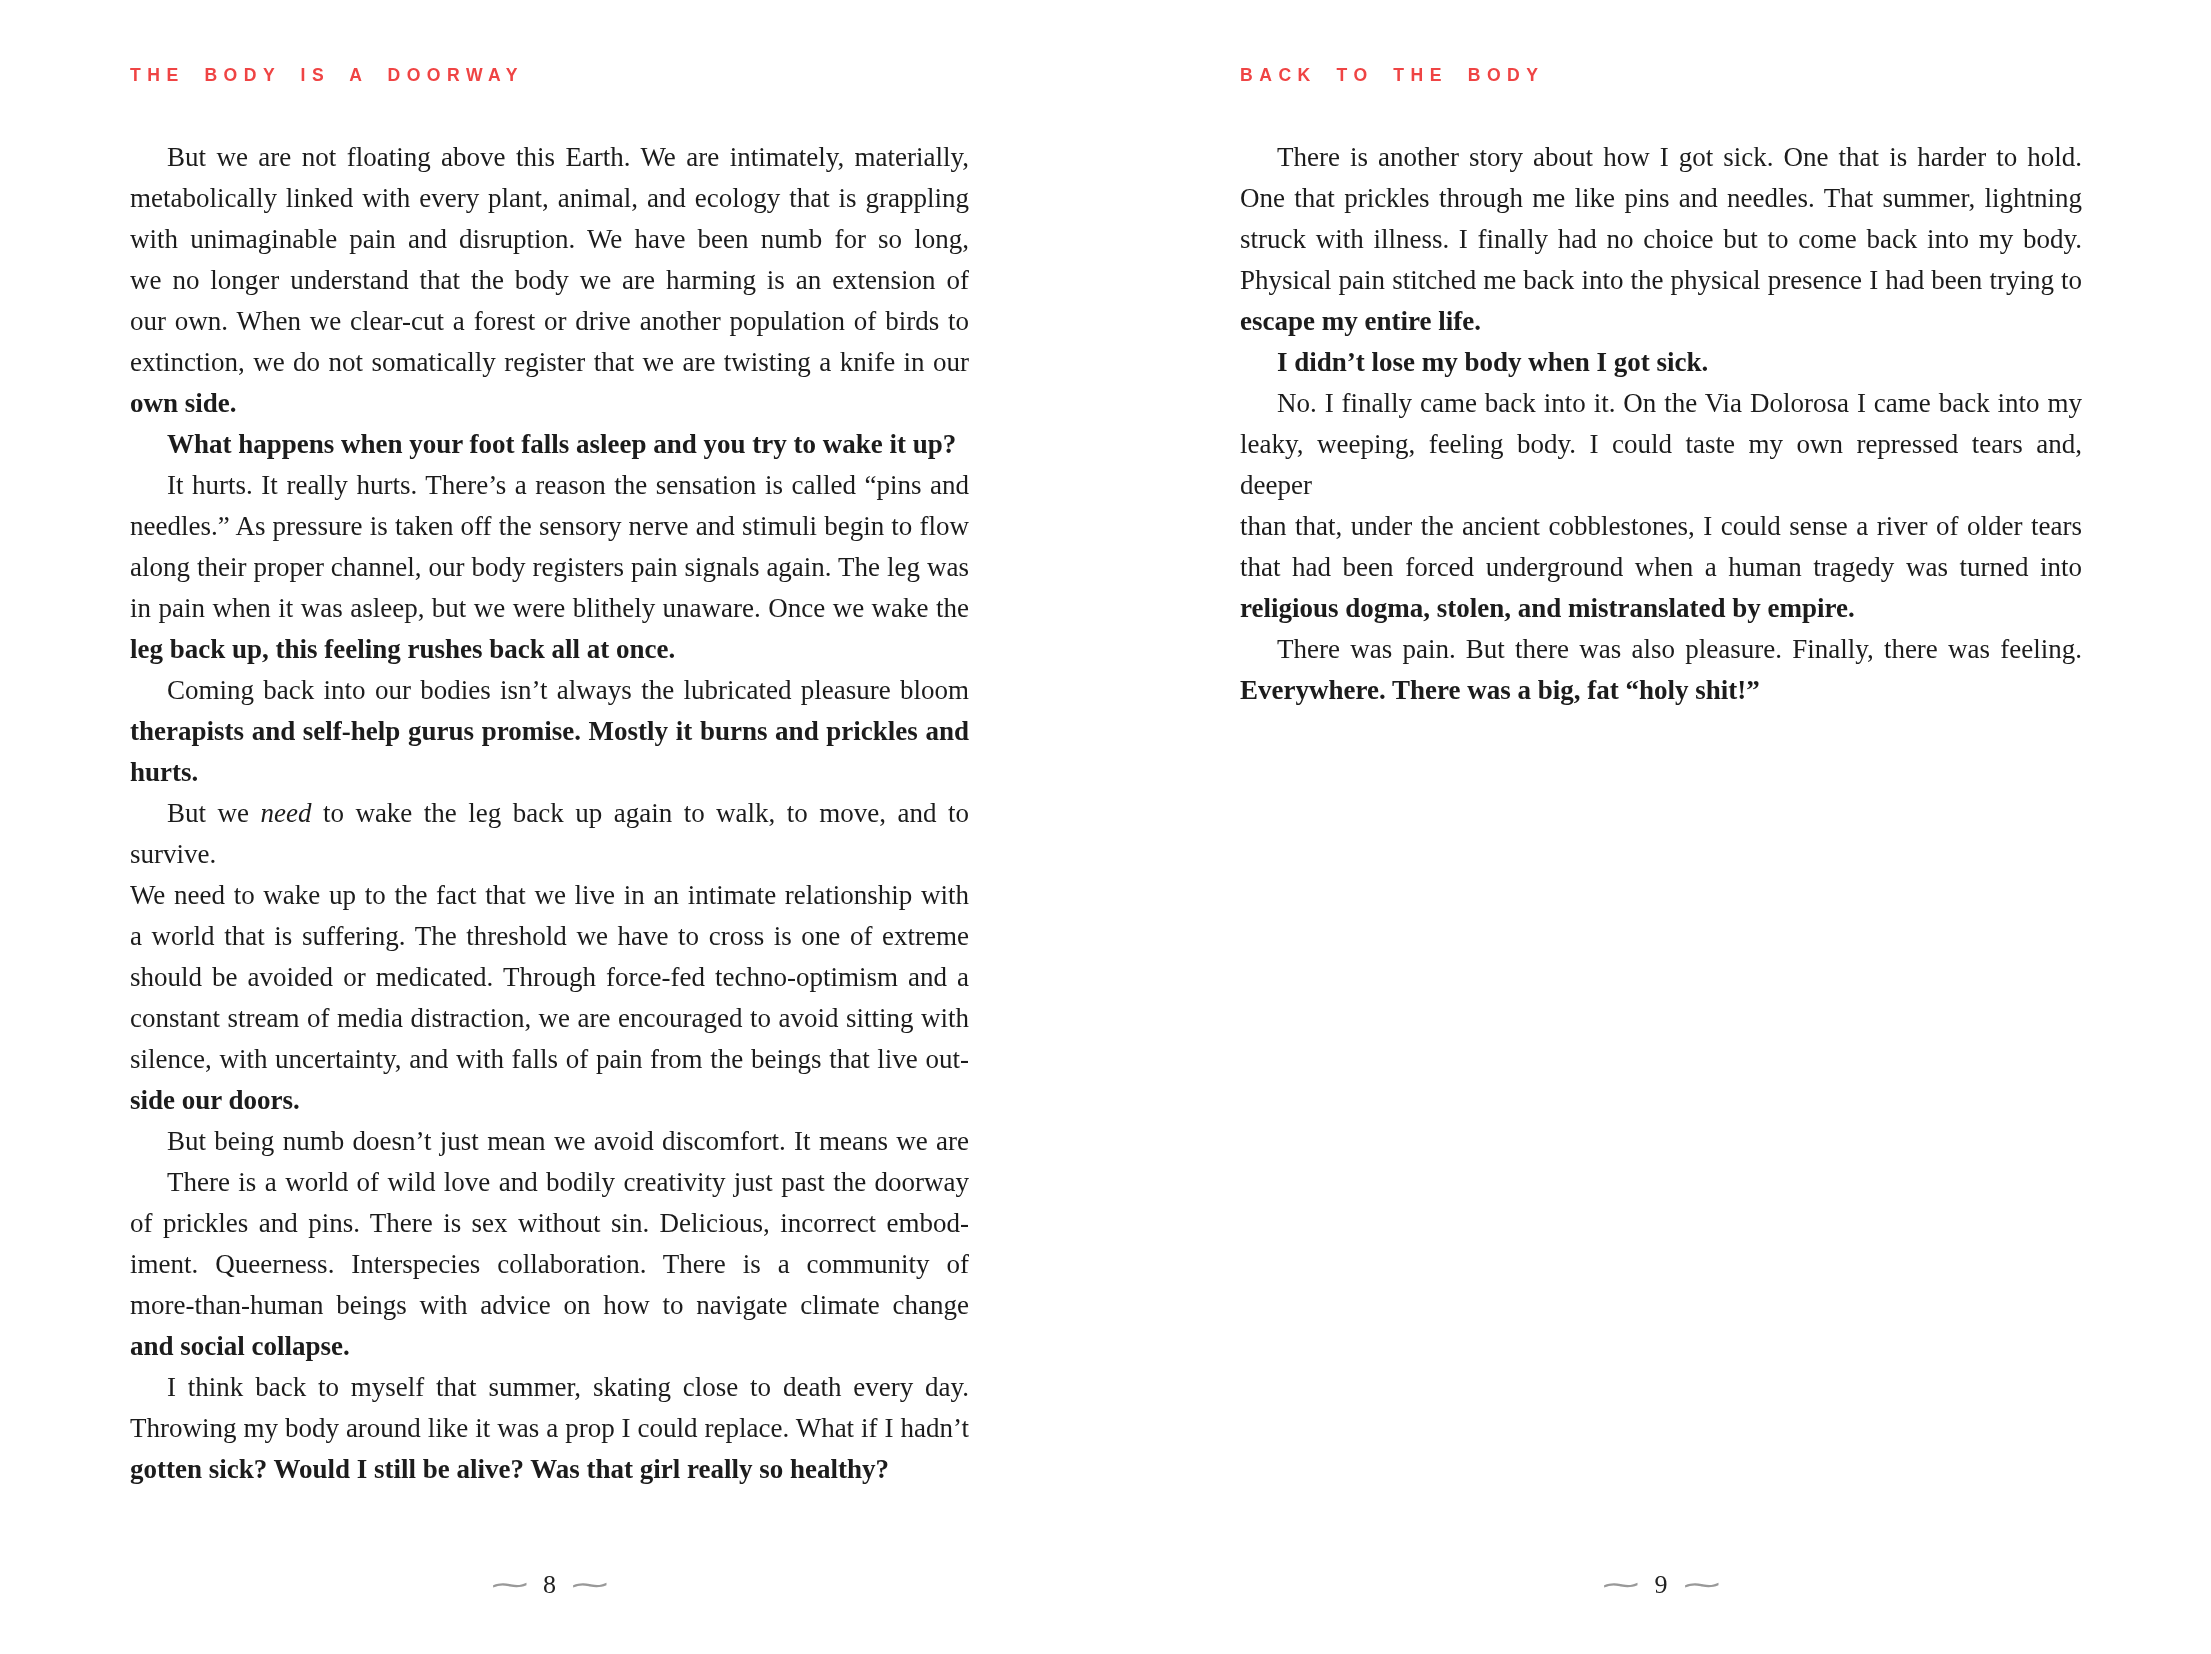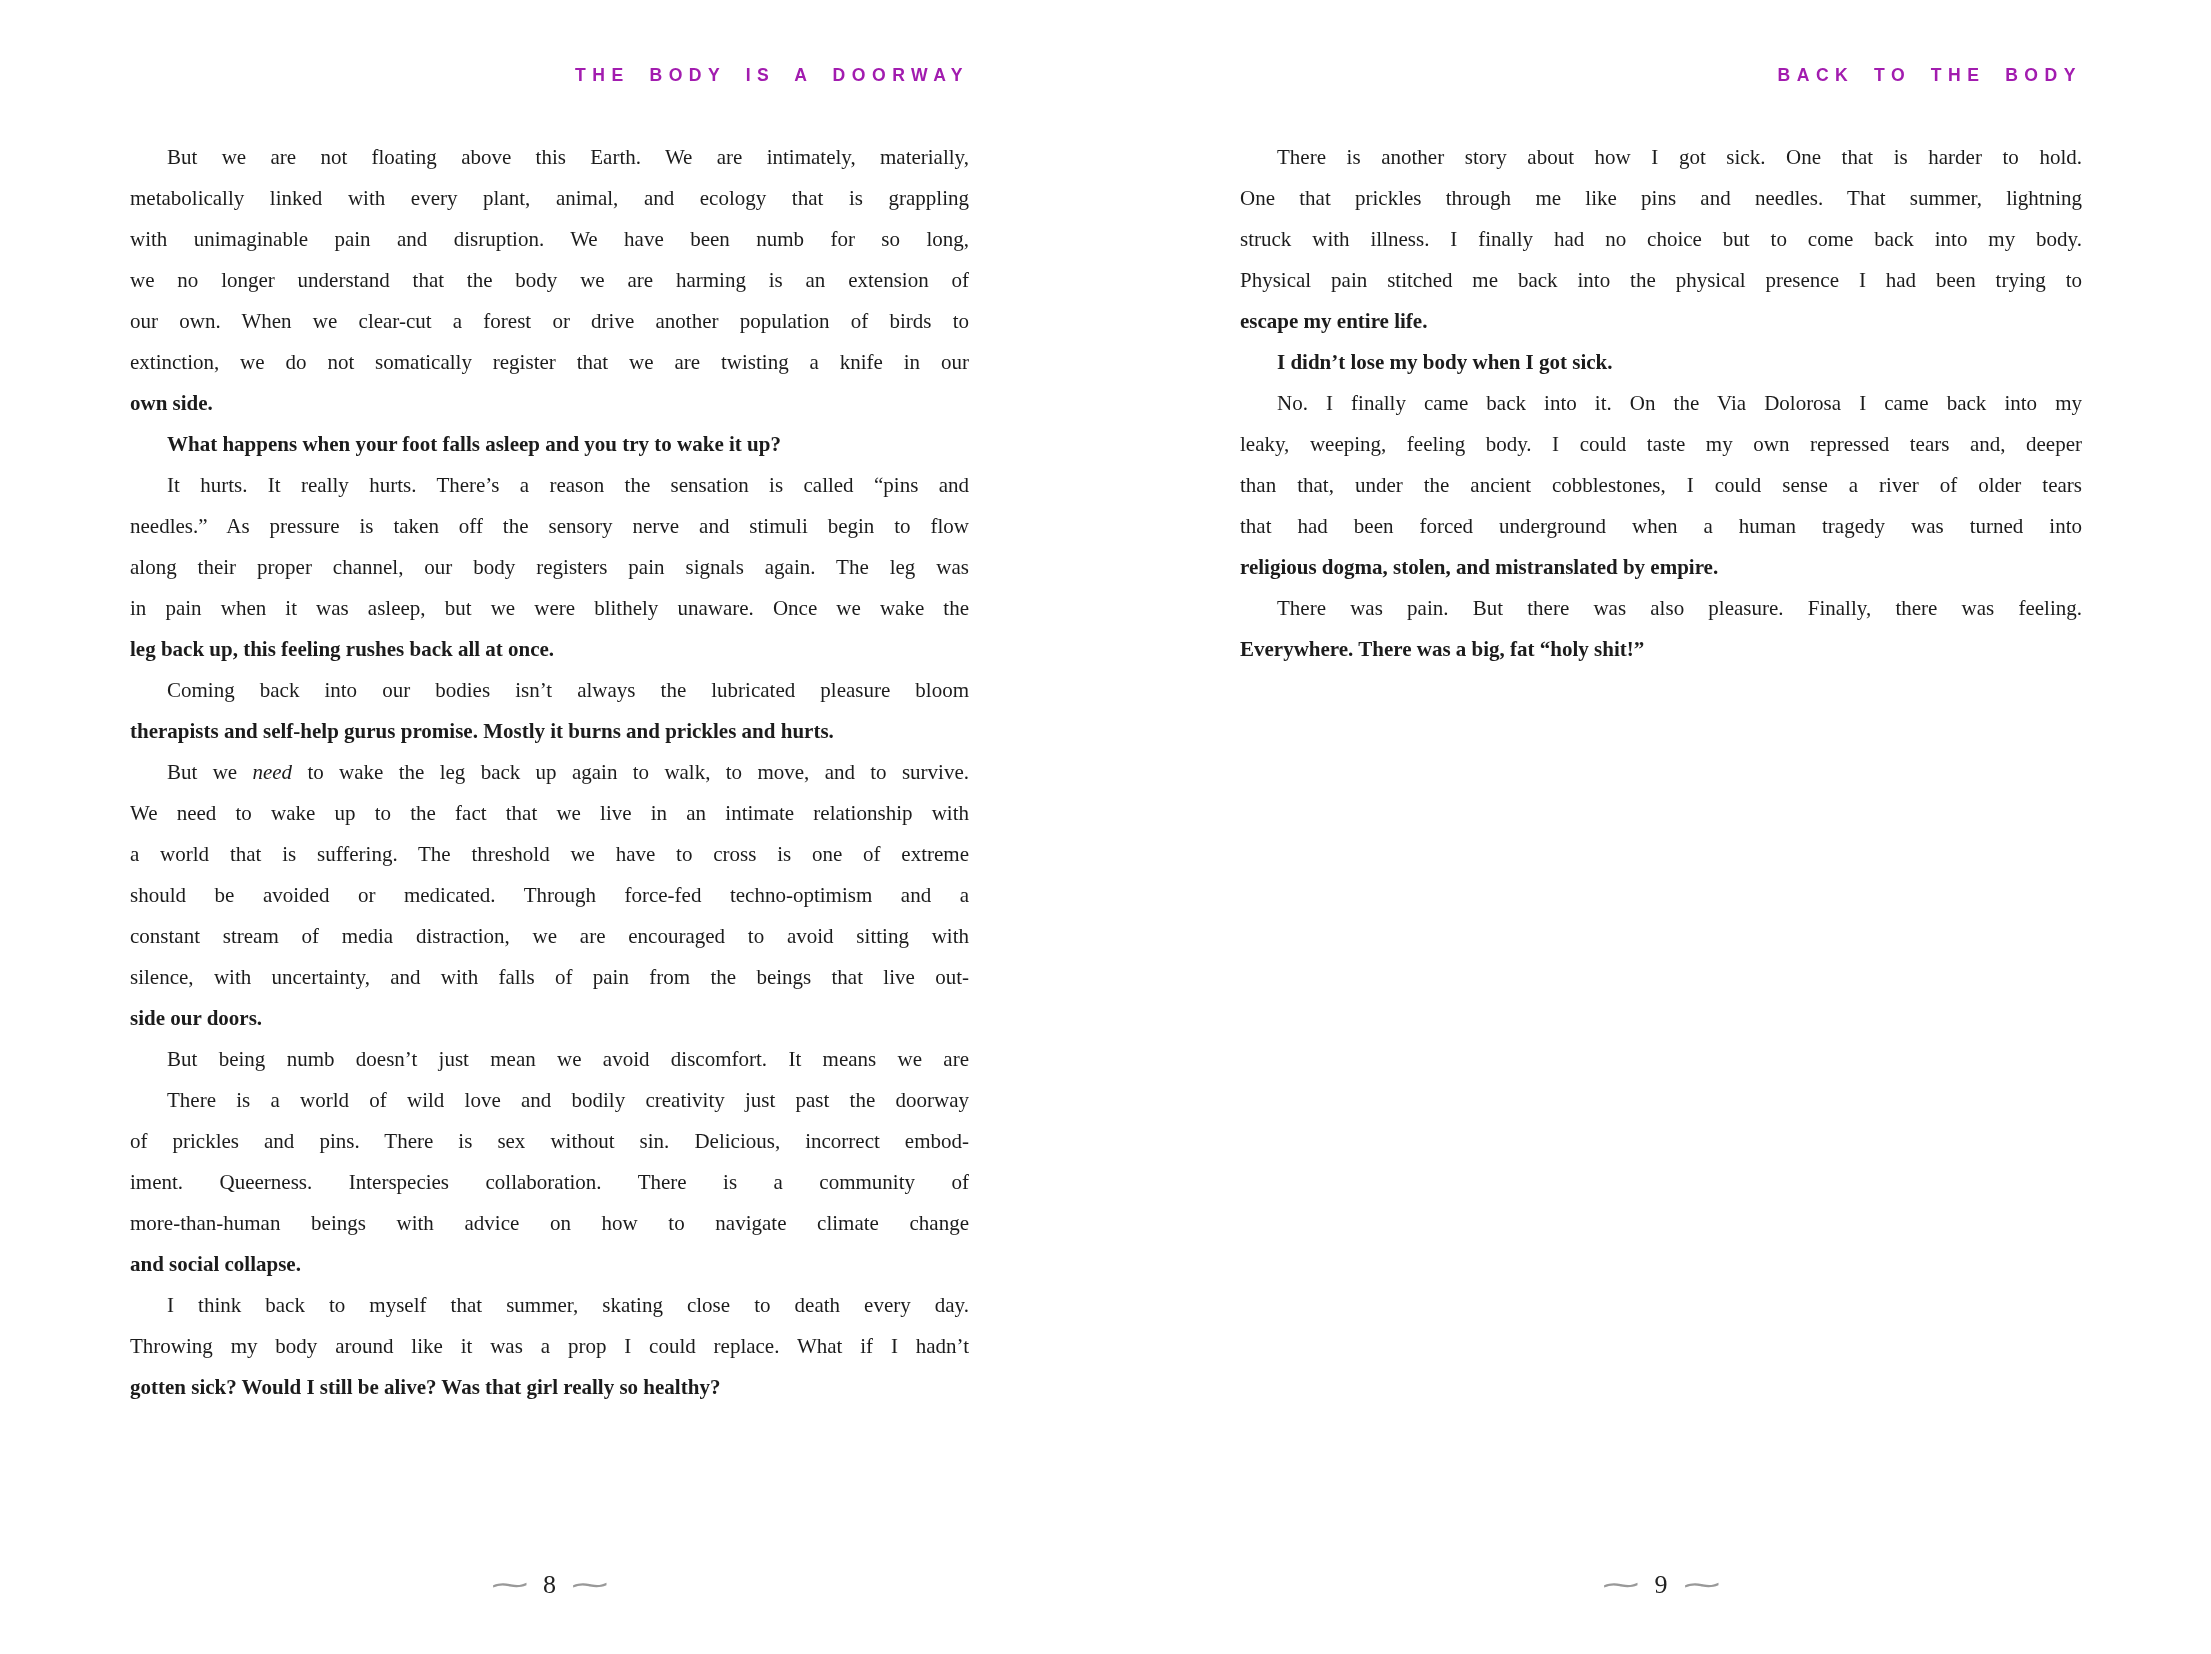--- a/index.html
+++ b/index.html
@@ -21,35 +21,35 @@
     height: 100%;
   }
   .page.left  { left: 130px;  width: 839px; }
   .page.right { left: 1240px; width: 842px; }
 
   .running-head {
     position: absolute;
     top: 65px;
     left: 0;
     right: 0;
-    text-align: right;
+    text-align: left;
     font-family: "Liberation Sans", sans-serif;
     font-weight: 700;
     font-size: 17.6px;
     letter-spacing: 6.5px;
     word-spacing: 8.3px;
-    color: #a21caf;
+    color: #ef4444;
   }
 
   .body-text {
     position: absolute;
     top: 137px;
     left: 0;
     right: 0;
-    font-size: 21px;
+    font-size: 27px;
     line-height: 41px;
     color: #1c1c1c;
   }
   .ln {
     text-align: justify;
     text-align-last: justify;
   }
   .ln.end {
     text-align-last: left;
     font-weight: bold;

